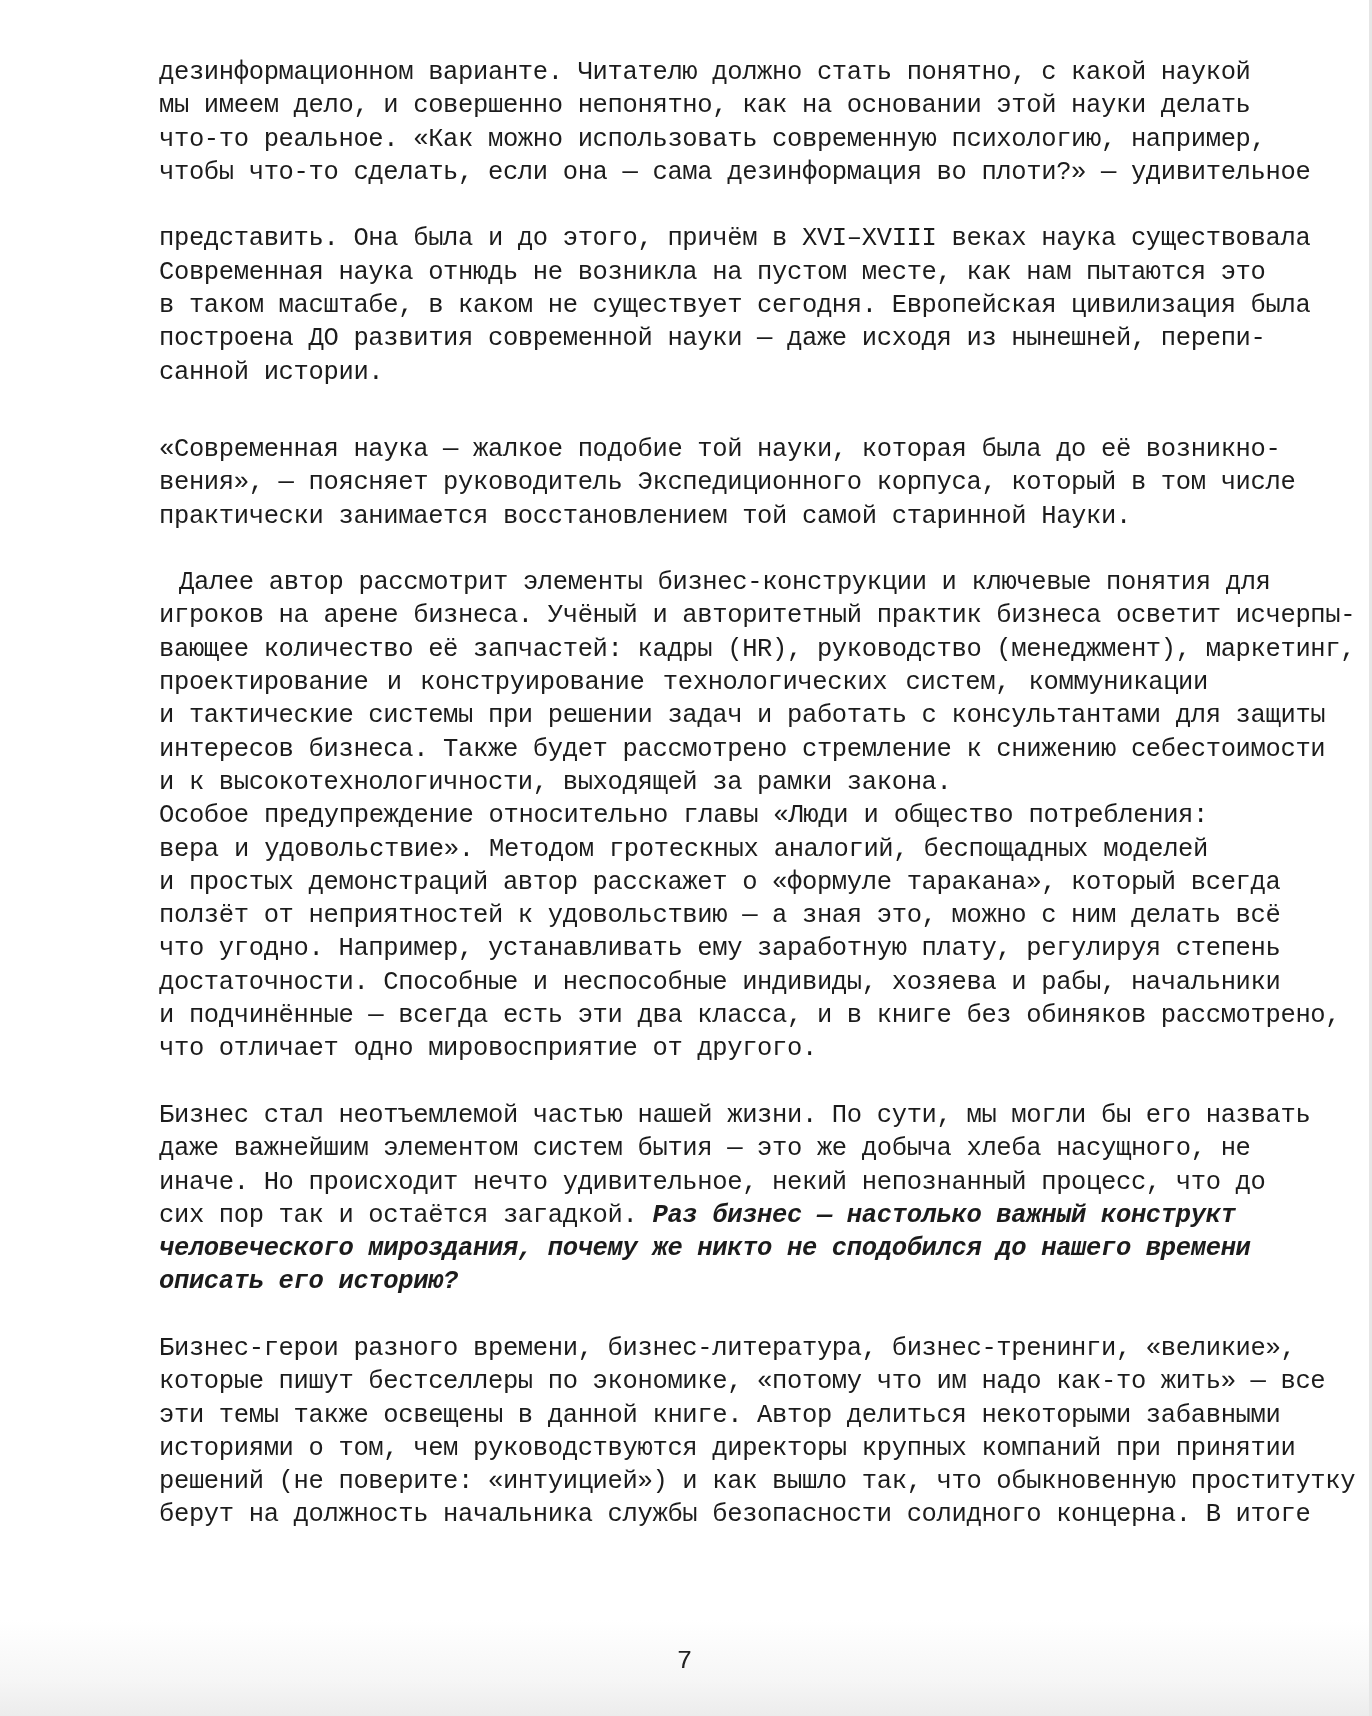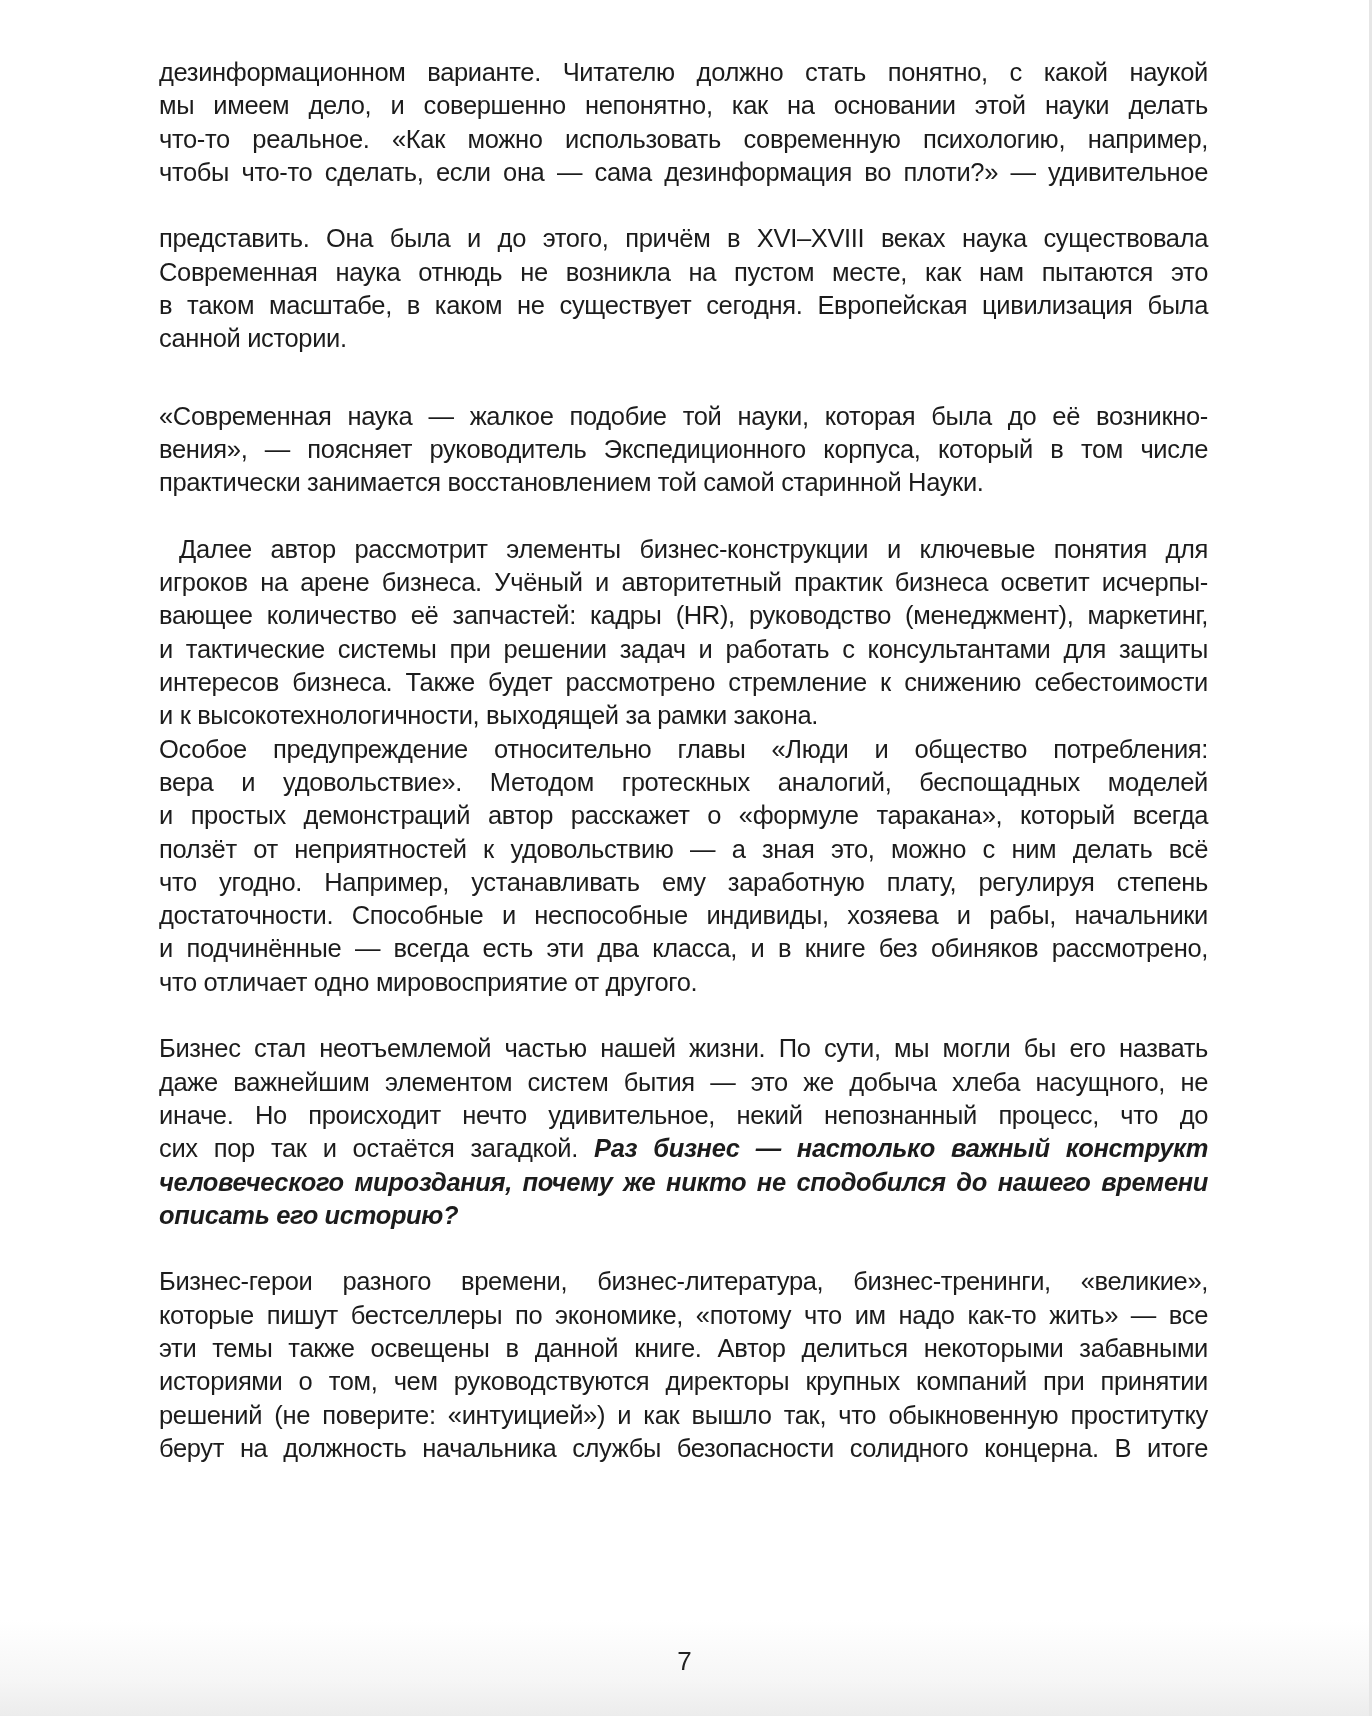--- a/index.html
+++ b/index.html
@@ -6,20 +6,21 @@
   body {
     width: 1372px; height: 1716px; overflow: hidden;
     background: #ffffff;
     font-family: "Liberation Sans", sans-serif;
     color: #1c1c1c;
     position: relative;
   }
   .page {
     position: absolute; left: 0; top: 0; width: 1369px; height: 1716px;
     background: linear-gradient(to bottom, #ffffff 0px, #ffffff 1620px, #f6f6f6 1680px, #ececec 1716px);
+    font-family: Liberation Mono, monospace;
   }
   .edge {
     position: absolute; right: 0; top: 0; width: 3px; height: 1716px;
     background: #e6e6e6;
   }
   .text {
     position: absolute; left: 159px; top: 56px; width: 1049px;
     font-size: 25.5px; line-height: 33.3px;
   }
   .line {
@@ -46,31 +47,33 @@
       <span class="line" style="white-space: nowrap;">мы имеем дело, и совершенно непонятно, как на основании этой науки делать</span>
       <span class="line" style="white-space: nowrap;">что-то реальное. «Как можно использовать современную психологию, например,</span>
       <span class="line" style="white-space: nowrap;">чтобы что-то сделать, если она — сама дезинформация во плоти?» — удивительное</span>
     </div>
     <span class="gap"></span>
 
     <div>
       <span class="line" style="white-space: nowrap;">представить. Она была и до этого, причём в XVI–XVIII веках наука существовала</span>
       <span class="line" style="white-space: nowrap;">Современная наука отнюдь не возникла на пустом месте, как нам пытаются это</span>
       <span class="line" style="white-space: nowrap;">в таком масштабе, в каком не существует сегодня. Европейская цивилизация была</span>
+      <span class="line" style="white-space: nowrap;">построена ДО развития современной науки — даже исходя из нынешней, перепи-</span>
       <span class="line last" style="white-space: nowrap;">санной истории.</span>
       <span class="line" style="white-space: nowrap; margin-top: 44px;">«Современная наука — жалкое подобие той науки, которая была до её возникно-</span>
       <span class="line" style="white-space: nowrap;">вения», — поясняет руководитель Экспедиционного корпуса, который в том числе</span>
       <span class="line last" style="white-space: nowrap;">практически занимается восстановлением той самой старинной Науки.</span>
     </div>
     <span class="gap"></span>
 
     <div>
       <span class="line" style="white-space: nowrap; margin-left: 20px;">Далее автор рассмотрит элементы бизнес-конструкции и ключевые понятия для</span>
       <span class="line" style="white-space: nowrap;">игроков на арене бизнеса. Учёный и авторитетный практик бизнеса осветит исчерпы-</span>
       <span class="line" style="white-space: nowrap;">вающее количество её запчастей: кадры (HR), руководство (менеджмент), маркетинг,</span>
+      <span class="line" style="white-space: nowrap;">проектирование и конструирование технологических систем, коммуникации</span>
       <span class="line" style="white-space: nowrap;">и тактические системы при решении задач и работать с консультантами для защиты</span>
       <span class="line" style="white-space: nowrap;">интересов бизнеса. Также будет рассмотрено стремление к снижению себестоимости</span>
       <span class="line last" style="white-space: nowrap;">и к высокотехнологичности, выходящей за рамки закона.</span>
       <span class="line" style="white-space: nowrap;">Особое предупреждение относительно главы «Люди и общество потребления:</span>
       <span class="line" style="white-space: nowrap;">вера и удовольствие». Методом гротескных аналогий, беспощадных моделей</span>
       <span class="line" style="white-space: nowrap;">и простых демонстраций автор расскажет о «формуле таракана», который всегда</span>
       <span class="line" style="white-space: nowrap;">ползёт от неприятностей к удовольствию — а зная это, можно с ним делать всё</span>
       <span class="line" style="white-space: nowrap;">что угодно. Например, устанавливать ему заработную плату, регулируя степень</span>
       <span class="line" style="white-space: nowrap;">достаточности. Способные и неспособные индивиды, хозяева и рабы, начальники</span>
       <span class="line" style="white-space: nowrap;">и подчинённые — всегда есть эти два класса, и в книге без обиняков рассмотрено,</span>

